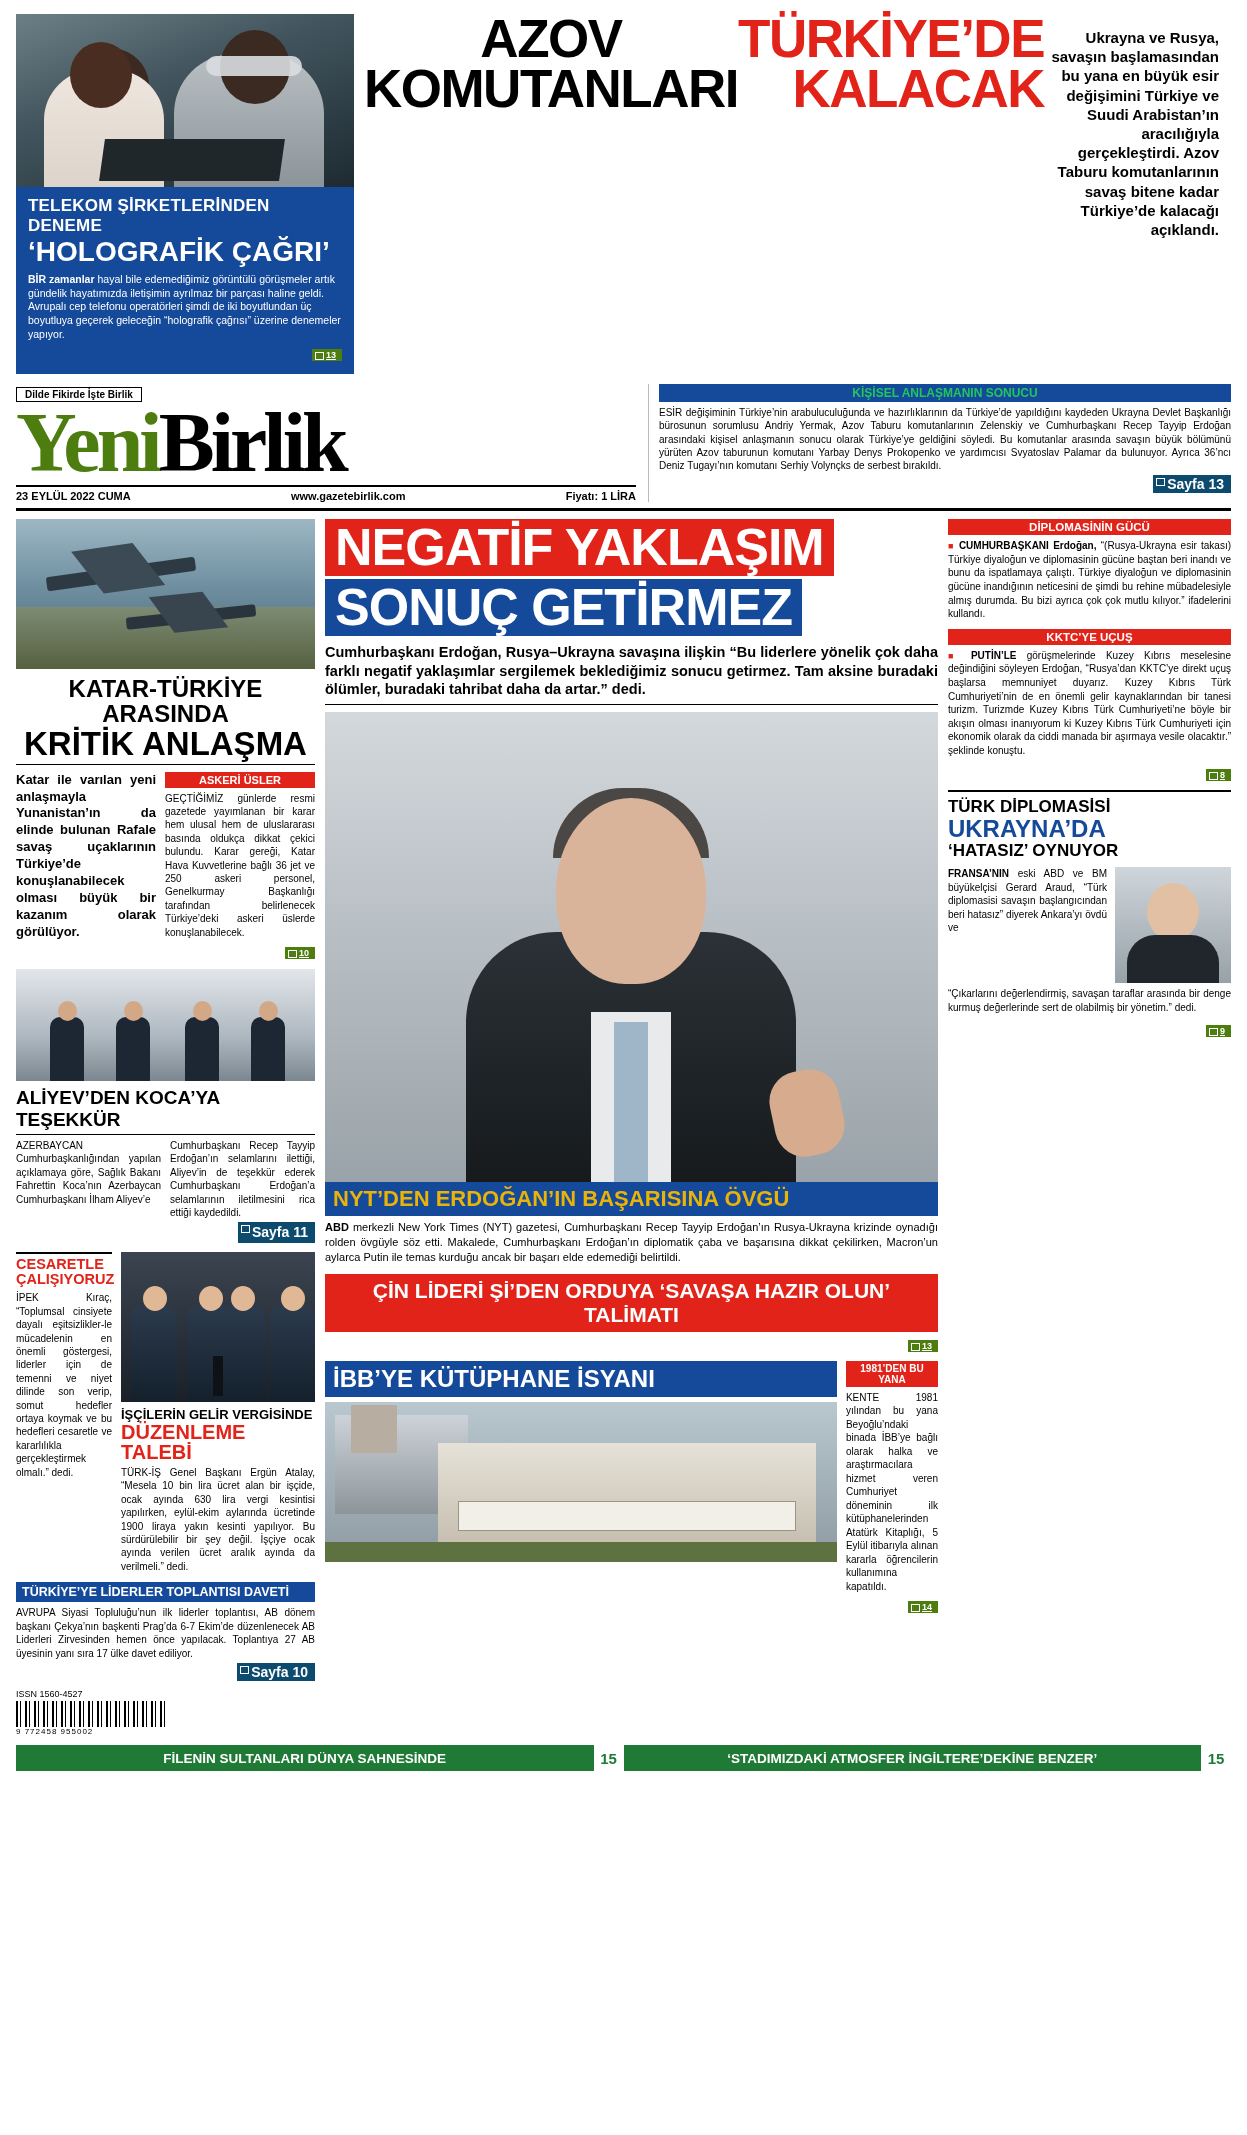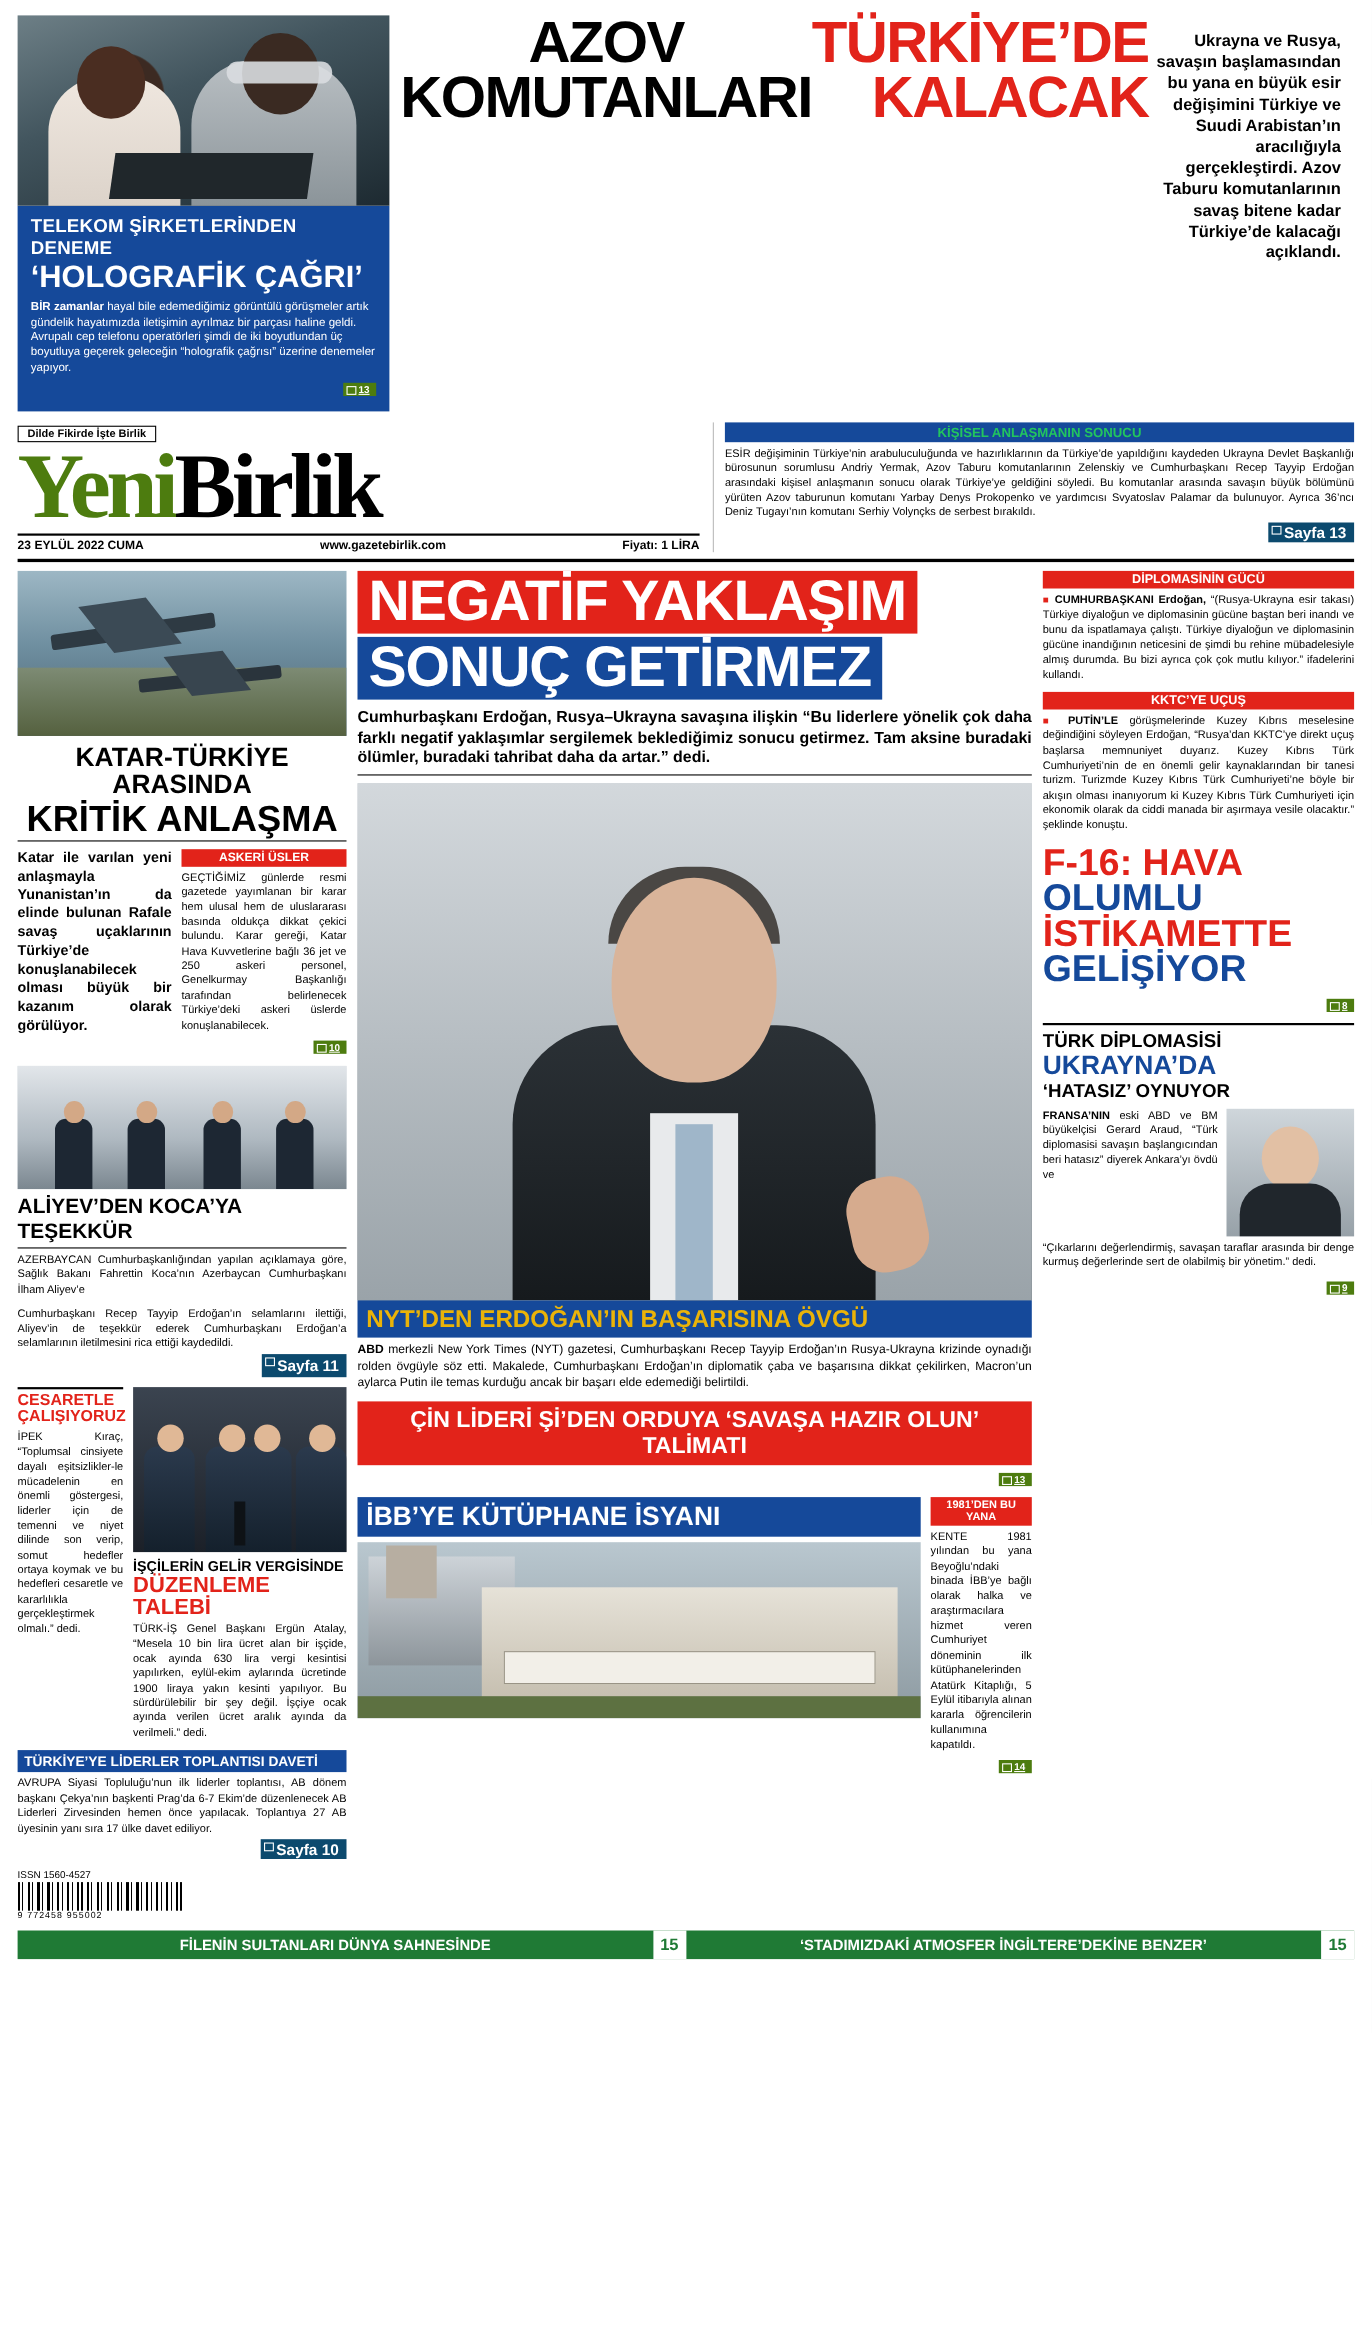--- a/index.html
+++ b/index.html
@@ -123,21 +123,21 @@
 
   .aliyev-photo{ height:112px; margin-top:9px; width:100%; position:relative;
      background:linear-gradient(180deg,#cfd6dc 0%,#97a3ad 100%); }
   .aliyev-photo .wall{ position:absolute; inset:0;
      background:linear-gradient(180deg,#e2e6ea 0%,#aeb8c0 60%,#7b8790 100%); }
   .aliyev-photo .p{ position:absolute; bottom:0; width:34px; height:64px;
      background:#1d2733; border-radius:10px 10px 0 0; }
   .aliyev-photo .p::before{ content:""; position:absolute; left:8px; top:-16px; width:19px;
      height:20px; background:#d3a886; border-radius:50%; }
   .h-aliyev{ font-size:19px; font-weight:bold; margin-top:6px; }
-  .two-col{ display:flex; gap:9px; margin-top:4px;flex-direction:column; }
+  .two-col{ display:flex; gap:9px; margin-top:4px; }
   .two-col .c{ flex:1; font-size:10px; line-height:1.34; text-align:justify; }
 
   .cesaret-row{ display:flex; gap:9px; margin-top:9px; }
   .ces-left{ width:96px; }
   .ces-title{ color:#e2231a; font-size:14.5px; font-weight:bold; line-height:1.05;
      border-top:2px solid #000; padding-top:3px; }
   .ces-body{ font-size:10px; line-height:1.34; text-align:justify; margin-top:4px; }
   .ces-right{ flex:1; }
   .ces-photo{ height:150px; width:100%; position:relative;
      background:linear-gradient(180deg,#3b4450 0%,#1b2028 100%); }
@@ -443,26 +443,20 @@
         <b>CUMHURBAŞKANI Erdoğan,</b>
         <span>“(Rusya-Ukrayna esir takası) Türkiye diyaloğun ve diplomasinin gücüne baştan beri inandı ve bunu da ispatlamaya çalıştı. Türkiye diyaloğun ve diplomasinin gücüne inandığının neticesini de şimdi bu rehine mübadelesiyle almış durumda. Bu bizi ayrıca çok çok mutlu kılıyor.” ifadelerini kullandı.</span>
       </div>
 
       <div class="kktc-tag">KKTC’YE UÇUŞ</div>
       <div class="bul">
         <b>PUTİN’LE</b>
         <span>görüşmelerinde Kuzey Kıbrıs meselesine değindiğini söyleyen Erdoğan, “Rusya’dan KKTC’ye direkt uçuş başlarsa memnuniyet duyarız. Kuzey Kıbrıs Türk Cumhuriyeti’nin de en önemli gelir kaynaklarından bir tanesi turizm. Turizmde Kuzey Kıbrıs Türk Cumhuriyeti’ne böyle bir akışın olması inanıyorum ki Kuzey Kıbrıs Türk Cumhuriyeti için ekonomik olarak da ciddi manada bir aşırmaya vesile olacaktır.” şeklinde konuştu.</span>
       </div>
 
-      <div class="f16">
-        <div>F-16: HAVA</div>
-        <div class="b">OLUMLU</div>
-        <div>İSTİKAMETTE</div>
-        <div class="b">GELİŞİYOR</div>
-      </div>
       <div class="sidepage">
         <span class="pagebox">8</span>
       </div>
 
       <div class="turk-dip">
         <div class="td1">TÜRK DİPLOMASİSİ</div>
         <div class="td2">UKRAYNA’DA</div>
         <div class="td3">‘HATASIZ’ OYNUYOR</div>
         <div class="td-row">
           <div class="td-text">

